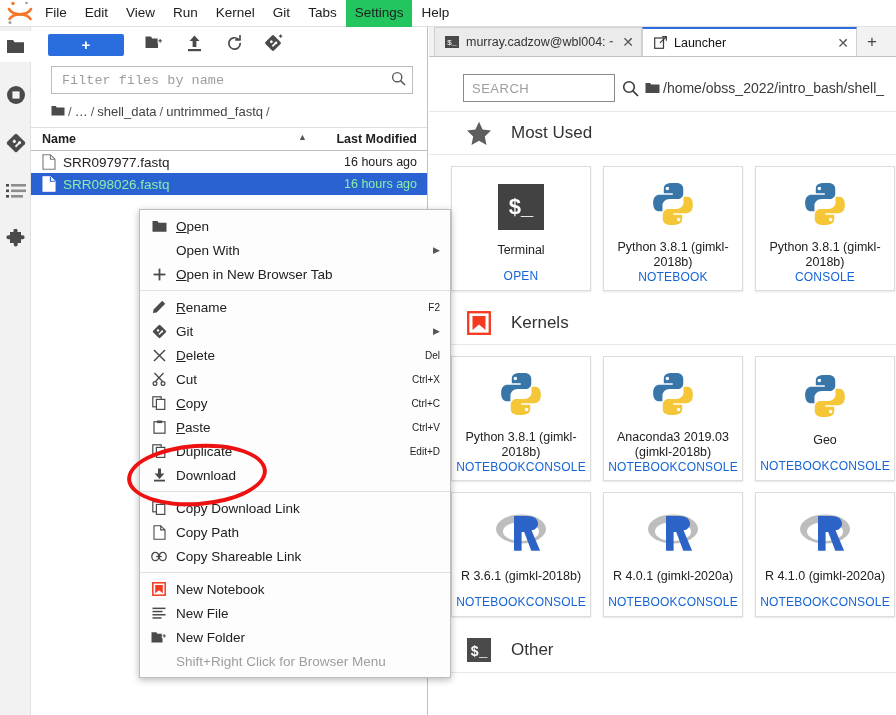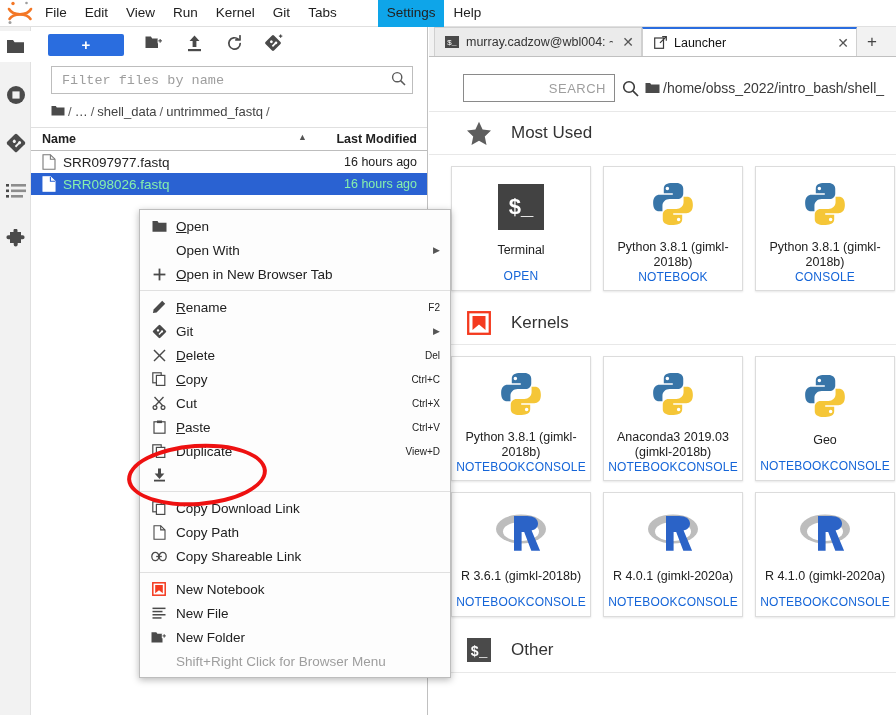--- a/index.html
+++ b/index.html
@@ -23,21 +23,21 @@
     display: flex; align-items: center;
   }
   .jp-logo { width: 32px; height: 26px; position: relative; margin-left: 4px; flex: 0 0 auto; }
   .menu-item {
     padding: 5px 9px 6px 9px;
     font-size: 13.5px;
     color: #212121;
     line-height: 16px;
     cursor: default;
   }
-  .menu-item.hover { background: #0ea5e9; margin-left: 32px; }
+  .menu-item.hover { background: #22c55e; }
 
   
   .activitybar {
     position: absolute; top: 27px; left: 0;
     width: 31px; height: 688px;
     background: #f2f2f2;
     border-right: 1px solid #e0e0e0;
   }
   .ab-icon {
     width: 31px; height: 31px;
@@ -218,21 +218,20 @@
     border: 1px solid #8a8a8a;
     display: flex; align-items: center;
     padding: 0 6px;
     background: #fff;
   }
   .search-box input {
     border: none; outline: none; width: 100%;
     font-size: 13px; color: #a21caf;
     font-family: "Liberation Sans", sans-serif;
     letter-spacing: 0.4px;
-    text-align: right;
   }
   .search-box input::placeholder { color: #9e9e9e; letter-spacing: 0.5px; }
   .search-icon-wrap { margin-left: 7px; display:flex; align-items:center;}
   .cwd { display: flex; align-items: center; font-size: 14px; color: #3a3a3a; margin-left: 6px; white-space: nowrap; }
   .cwd .folder-ico { margin-right: 3px; display:flex; }
 
   .section-head {
     display: flex; align-items: center;
     padding: 8px 0 8px 36px;
     border-bottom: 1px solid #e8e8e8;
@@ -504,67 +503,68 @@
           <line x1="1" y1="1" x2="12" y2="12" stroke="#4a4a4a" stroke-width="1.5"></line>
           <line x1="12" y1="1" x2="1" y2="12" stroke="#4a4a4a" stroke-width="1.5"></line>
         </svg>
     </span>
     <span class="ctx-label"><u>D</u>elete</span>
     <span class="ctx-shortcut">Del</span>
   </div>
   <div class="ctx-item">
     <span class="ctx-ico">
       <svg width="14" height="14" viewBox="0 0 14 14">
-          <rect x="0.8" y="0.8" width="8.4" height="10" stroke="#4a4a4a" stroke-width="1.2" fill="#fff"></rect>
-          <rect x="4.4" y="3.4" width="8.4" height="10" stroke="#4a4a4a" stroke-width="1.2" fill="#fff"></rect>
-        </svg>
-    </span>
-    <span class="ctx-label"><u>C</u>opy</span>
-    <span class="ctx-shortcut">Ctrl+C</span>
-  </div>
-  <div class="ctx-item">
-    <span class="ctx-ico">
-      <svg width="14" height="14" viewBox="0 0 14 14">
           <line x1="2.5" y1="1" x2="11" y2="10" stroke="#4a4a4a" stroke-width="1.3"></line>
           <line x1="11.5" y1="1" x2="3" y2="10" stroke="#4a4a4a" stroke-width="1.3"></line>
           <circle cx="3" cy="11.6" r="1.9" stroke="#4a4a4a" stroke-width="1.3" fill="none"></circle>
           <circle cx="11" cy="11.6" r="1.9" stroke="#4a4a4a" stroke-width="1.3" fill="none"></circle>
         </svg>
     </span>
     <span class="ctx-label">Cut</span>
     <span class="ctx-shortcut">Ctrl+X</span>
   </div>
   <div class="ctx-item">
     <span class="ctx-ico">
+      <svg width="14" height="14" viewBox="0 0 14 14">
+          <rect x="0.8" y="0.8" width="8.4" height="10" stroke="#4a4a4a" stroke-width="1.2" fill="#fff"></rect>
+          <rect x="4.4" y="3.4" width="8.4" height="10" stroke="#4a4a4a" stroke-width="1.2" fill="#fff"></rect>
+        </svg>
+    </span>
+    <span class="ctx-label"><u>C</u>opy</span>
+    <span class="ctx-shortcut">Ctrl+C</span>
+  </div>
+  <div class="ctx-item">
+    <span class="ctx-ico">
       <svg width="13" height="14" viewBox="0 0 13 14">
           <rect x="1" y="1.8" width="11" height="11.4" stroke="#4a4a4a" stroke-width="1.2" fill="#fff"></rect>
           <rect x="4" y="0.5" width="5" height="2.6" fill="#4a4a4a"></rect>
         </svg>
     </span>
     <span class="ctx-label"><u>P</u>aste</span>
     <span class="ctx-shortcut">Ctrl+V</span>
   </div>
   <div class="ctx-item">
     <span class="ctx-ico">
       <svg width="14" height="14" viewBox="0 0 14 14">
           <rect x="0.8" y="0.8" width="8.4" height="10" stroke="#4a4a4a" stroke-width="1.2" fill="#fff"></rect>
           <rect x="4.4" y="3.4" width="8.4" height="10" stroke="#4a4a4a" stroke-width="1.2" fill="#fff"></rect>
         </svg>
     </span>
     <span class="ctx-label">Duplicate</span>
-    <span class="ctx-shortcut">View+D</span>
+    <span class="ctx-shortcut">Edit+D</span>
   </div>
   <div class="ctx-item">
     <span class="ctx-ico">
       <svg width="13" height="14" viewBox="0 0 13 14">
           <rect x="5" y="0.5" width="3" height="6" fill="#4a4a4a"></rect>
           <path d="M1.6 5.6 L6.5 11 L11.4 5.6 Z" fill="#4a4a4a"></path>
           <rect x="1" y="11.7" width="11" height="1.8" fill="#4a4a4a"></rect>
         </svg>
     </span>
+    <span class="ctx-label">Download</span>
   </div>
 
   <div class="ctx-sep"></div>
 
   <div class="ctx-item">
     <span class="ctx-ico">
       <svg width="14" height="14" viewBox="0 0 14 14">
           <rect x="0.8" y="0.8" width="8.4" height="10" stroke="#4a4a4a" stroke-width="1.2" fill="#fff"></rect>
           <rect x="4.4" y="3.4" width="8.4" height="10" stroke="#4a4a4a" stroke-width="1.2" fill="#fff"></rect>
         </svg>

